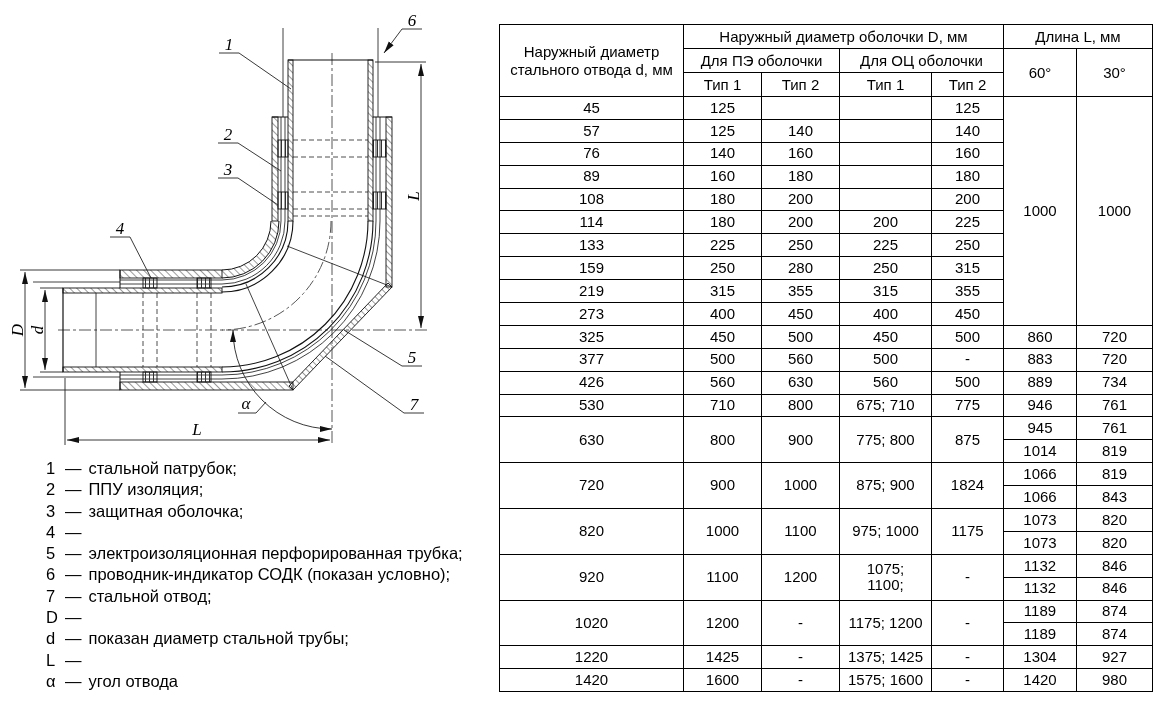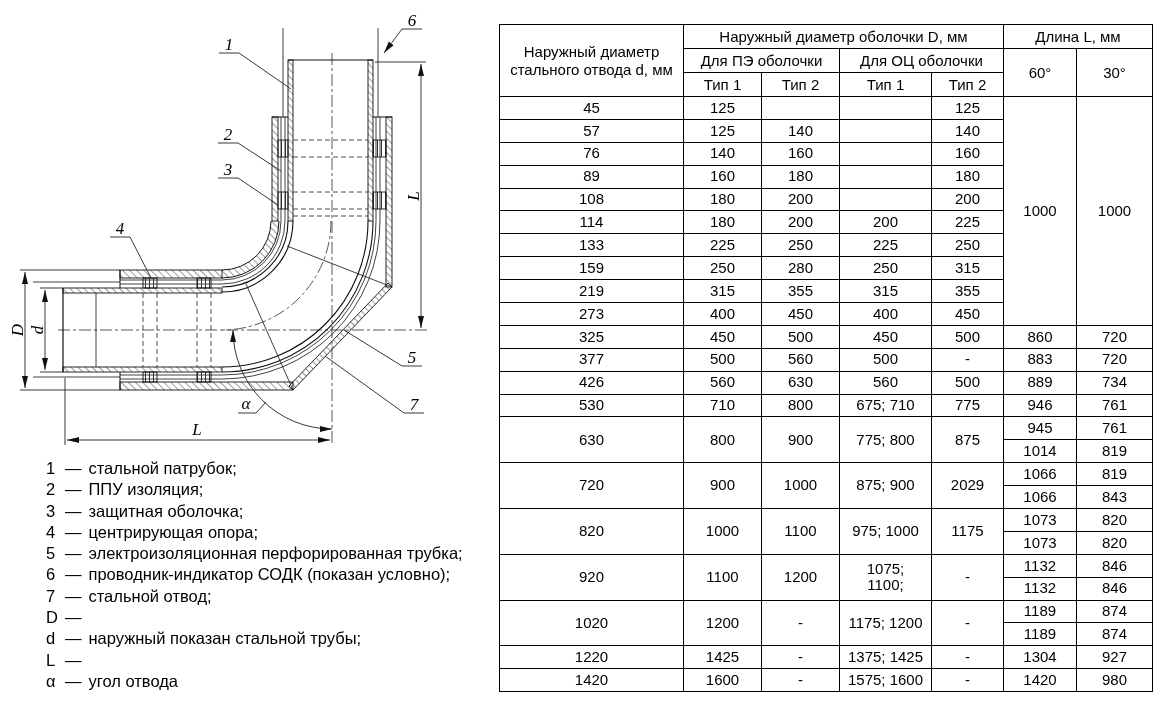--- a/index.html
+++ b/index.html
@@ -196,21 +196,20 @@
         <span>ППУ изоляция;</span>
       </div>
       <div class="legend-line">
         <span class="sym">3</span>
         <span class="dash">—</span>
         <span>защитная оболочка;</span>
       </div>
       <div class="legend-line">
         <span class="sym">4</span>
         <span class="dash">—</span>
-        <span>центрирующая опора;</span>
       </div>
       <div class="legend-line">
         <span class="sym">5</span>
         <span class="dash">—</span>
         <span>электроизоляционная перфорированная трубка;</span>
       </div>
       <div class="legend-line">
         <span class="sym">6</span>
         <span class="dash">—</span>
         <span>проводник-индикатор СОДК (показан условно);</span>
@@ -220,21 +219,21 @@
         <span class="dash">—</span>
         <span>стальной отвод;</span>
       </div>
       <div class="legend-line">
         <span class="sym">D</span>
         <span class="dash">—</span>
       </div>
       <div class="legend-line">
         <span class="sym">d</span>
         <span class="dash">—</span>
-        <span>наружный показан стальной трубы;</span>
+        <span>показан диаметр стальной трубы;</span>
       </div>
       <div class="legend-line">
         <span class="sym">L</span>
         <span class="dash">—</span>
       </div>
       <div class="legend-line">
         <span class="sym">α</span>
         <span class="dash">—</span>
         <span>угол отвода</span>
       </div>
@@ -389,21 +388,21 @@
         </tr>
         <tr>
           <td>1014</td>
           <td>819</td>
         </tr>
         <tr>
           <td rowspan="2">720</td>
           <td rowspan="2">900</td>
           <td rowspan="2">1000</td>
           <td rowspan="2">875; 900</td>
-          <td rowspan="2">2029</td>
+          <td rowspan="2">1824</td>
           <td>1066</td>
           <td>819</td>
         </tr>
         <tr>
           <td>1066</td>
           <td>843</td>
         </tr>
         <tr>
           <td rowspan="2">820</td>
           <td rowspan="2">1000</td>

